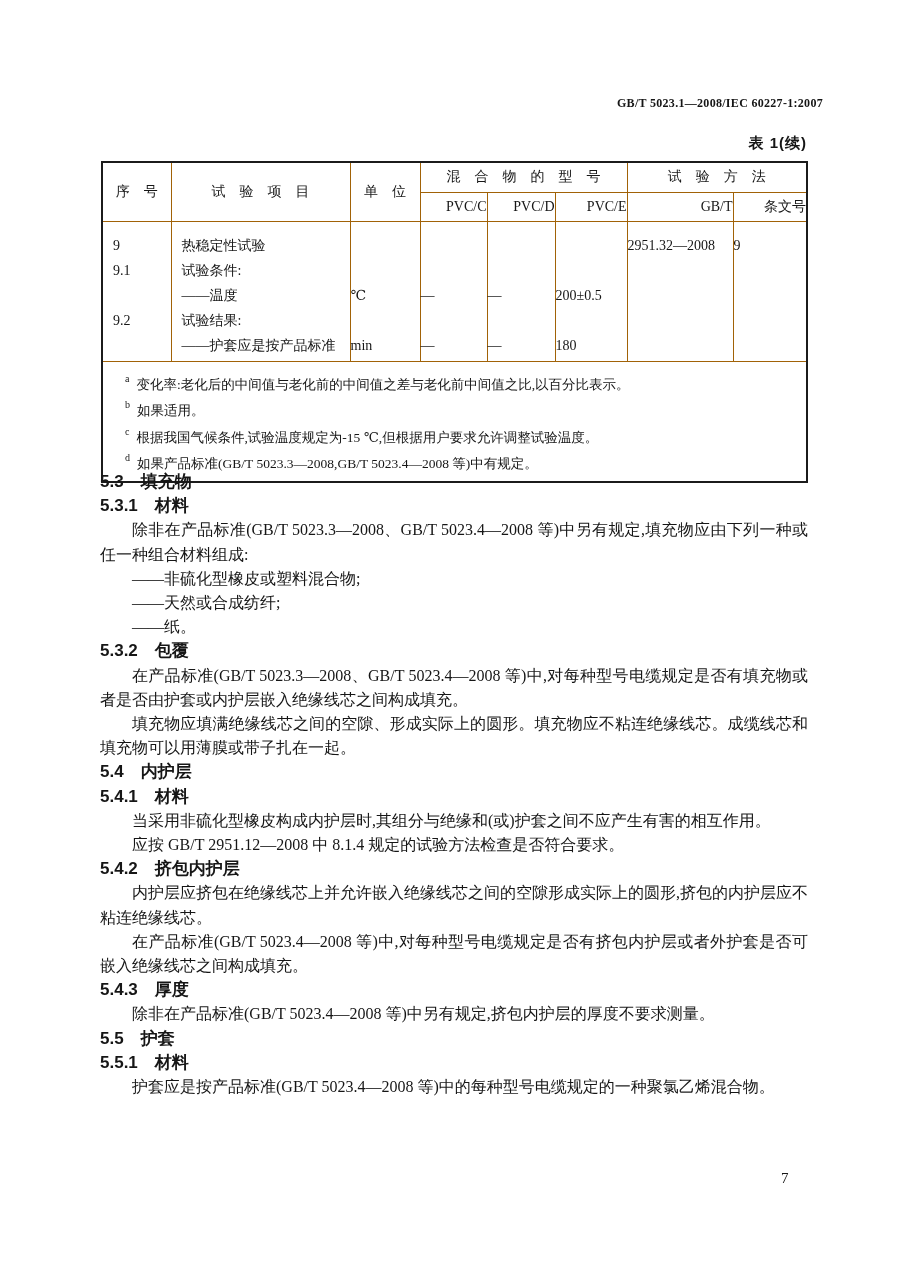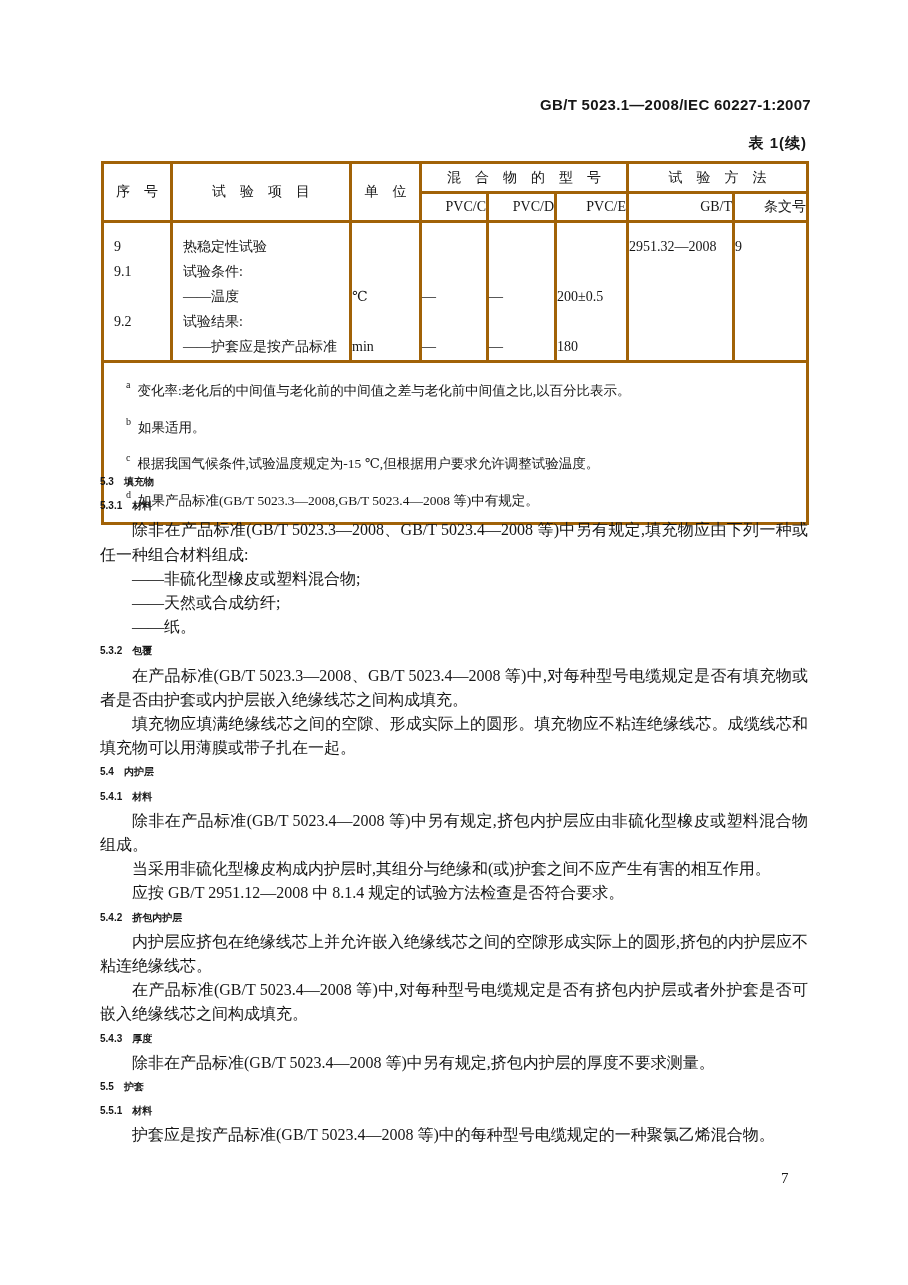--- a/index.html
+++ b/index.html
@@ -7,56 +7,56 @@
   body {
     width: 908px; height: 1285px;
     background: #ffffff;
     color: #161616;
     font-family: "Liberation Serif", "DejaVu Serif", serif;
     position: relative;
     overflow: hidden;
   }
 
   .doc-header {
-    position: absolute; top: 96px; right: 97px;
-    font-family: Liberation Sans, sans-serif;
-    font-weight: 700; font-size: 15px; letter-spacing: 0.3px;
+    position: absolute; top: 96px; right: 85px;
+    font-family: Liberation Serif, serif;
+    font-weight: 700; font-size: 12px; letter-spacing: 0.3px;
   }
 
   .table-title {
     position: absolute; top: 134px; left: 101px; width: 706px;
     text-align: right; font-weight: 700; font-size: 15px;
     font-family: "Liberation Sans", "DejaVu Sans", sans-serif;
     letter-spacing: 1px;
   }
 
   table.spec {
     position: absolute; top: 161px; left: 101px; width: 706px;
     border-collapse: collapse; table-layout: fixed;
     border: 2px solid #1b1b1b;
   }
-  .spec th, .spec td { border: 3px solid #a16207; font-weight: normal; padding: 0; }
+  .spec th, .spec td { border: 1px solid #a16207; font-weight: normal; padding: 0; }
   .spec thead th { font-size: 14px; text-align: center; white-space: pre; }
   .spec thead tr.hrow1 th { height: 30px; }
   .spec thead tr.hrow2 th { height: 29px; text-align: right; }
 
   .body-row td { height: 140px; vertical-align: top; padding-top: 11px; font-size: 14px; }
   .body-row td.left { padding-left: 10px; text-align: left; }
   .body-row td.center { text-align: left; }
   .tline { height: 25px; line-height: 25px; white-space: pre; }
 
   .footnote-row td { height: 104px; vertical-align: top; padding: 7px 12px 6px 22px; }
-  .fn { font-size: 13.5px; line-height: 32px; white-space: nowrap; }
+  .fn { font-size: 13.5px; line-height: 22px; white-space: nowrap; }
   .fn sup { font-size: 10px; margin-right: 7px; position: relative; top: -1px; }
 
   .content { position: absolute; top: 470px; left: 100px; width: 708px; }
   .content p { margin: 0; font-size: 16px; line-height: 24.2px; text-align: justify; }
   .content p.heading {
     font-family: "Liberation Sans", "DejaVu Sans", sans-serif;
-    font-weight: 700; font-size: 10px; text-align: left; white-space: pre;
+    font-weight: 700; font-size: 17px; text-align: left; white-space: pre;
   }
   .content p.para { text-indent: 2em; }
   .content p.dash { text-indent: 2em; }
 
   .page-number { position: absolute; top: 1170px; left: 781px; font-size: 15px; }
 </style>
 </head>
 <body>
 
 <div class="doc-header">GB/T 5023.1—2008/IEC 60227-1:2007</div>
@@ -165,21 +165,20 @@
     <p class="heading">5.3.1　材料</p>
     <p class="para">除非在产品标准(GB/T 5023.3—2008、GB/T 5023.4—2008 等)中另有规定,填充物应由下列一种或任一种组合材料组成:</p>
     <p class="dash">——非硫化型橡皮或塑料混合物;</p>
     <p class="dash">——天然或合成纺纤;</p>
     <p class="dash">——纸。</p>
     <p class="heading">5.3.2　包覆</p>
     <p class="para">在产品标准(GB/T 5023.3—2008、GB/T 5023.4—2008 等)中,对每种型号电缆规定是否有填充物或者是否由护套或内护层嵌入绝缘线芯之间构成填充。</p>
     <p class="para">填充物应填满绝缘线芯之间的空隙、形成实际上的圆形。填充物应不粘连绝缘线芯。成缆线芯和填充物可以用薄膜或带子扎在一起。</p>
     <p class="heading">5.4　内护层</p>
     <p class="heading">5.4.1　材料</p>
-    <p class="para">除非在产品标准(GB/T 5023.4—2008 等)中另有规定,挤包内护层应由非硫化型橡皮或塑料混合物组成。</p>
     <p class="para">当采用非硫化型橡皮构成内护层时,其组分与绝缘和(或)护套之间不应产生有害的相互作用。</p>
     <p class="para">应按 GB/T 2951.12—2008 中 8.1.4 规定的试验方法检查是否符合要求。</p>
     <p class="heading">5.4.2　挤包内护层</p>
     <p class="para">内护层应挤包在绝缘线芯上并允许嵌入绝缘线芯之间的空隙形成实际上的圆形,挤包的内护层应不粘连绝缘线芯。</p>
     <p class="para">在产品标准(GB/T 5023.4—2008 等)中,对每种型号电缆规定是否有挤包内护层或者外护套是否可嵌入绝缘线芯之间构成填充。</p>
     <p class="heading">5.4.3　厚度</p>
     <p class="para">除非在产品标准(GB/T 5023.4—2008 等)中另有规定,挤包内护层的厚度不要求测量。</p>
     <p class="heading">5.5　护套</p>
     <p class="heading">5.5.1　材料</p>
     <p class="para">护套应是按产品标准(GB/T 5023.4—2008 等)中的每种型号电缆规定的一种聚氯乙烯混合物。</p>

